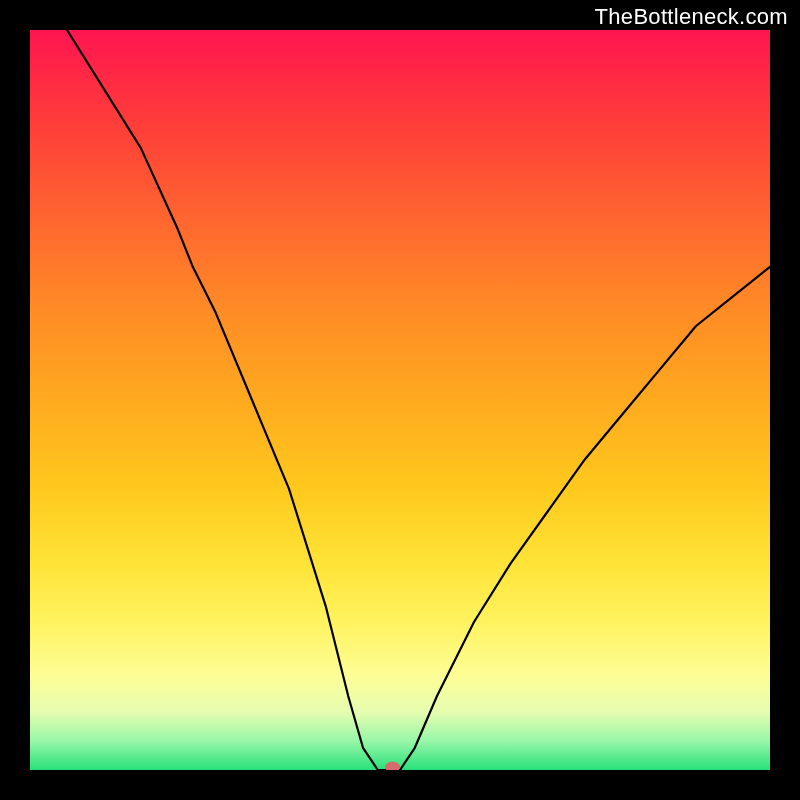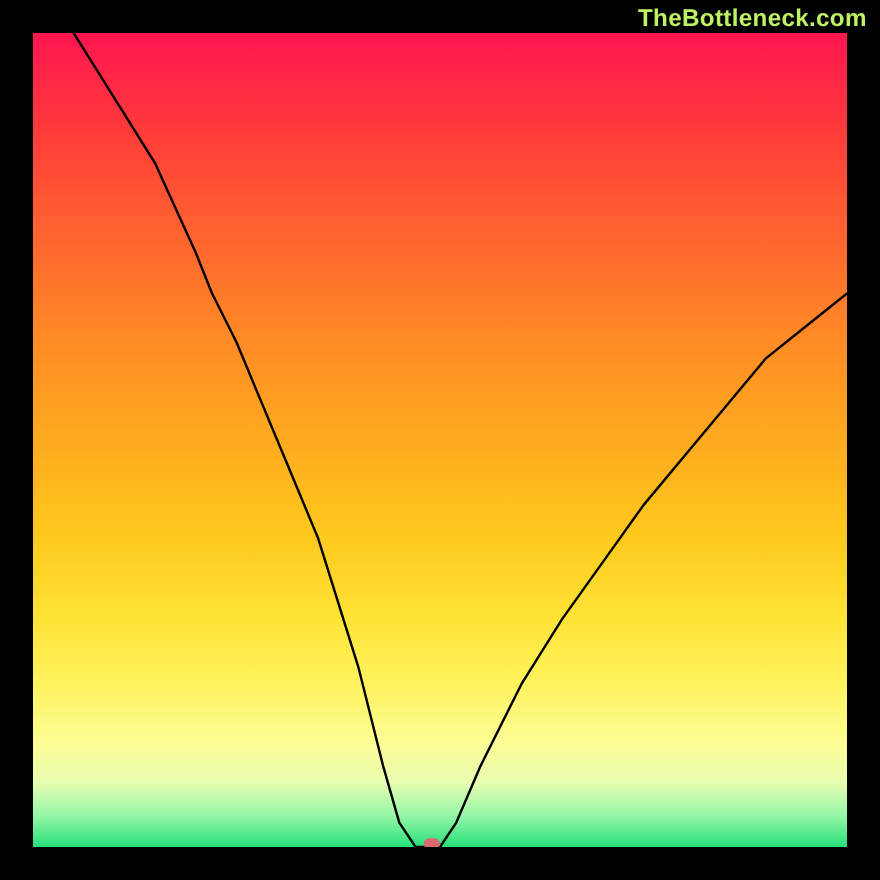--- a/index.html
+++ b/index.html
@@ -14,23 +14,23 @@
   .frame {
     position: relative;
     width: 800px;
     height: 800px;
     background: #000;
   }
   .watermark {
     position: absolute;
     top: 4px;
     right: 12px;
-    color: #bef264;
+    color: #ffffff;
     font-size: 22px;
-    font-weight: 700;
+    font-weight: 400;
     letter-spacing: 0.3px;
     z-index: 10;
   }
   .plot-area {
     position: absolute;
     left: 30px;
     top: 30px;
     width: 740px;
     height: 740px;
     overflow: hidden;

